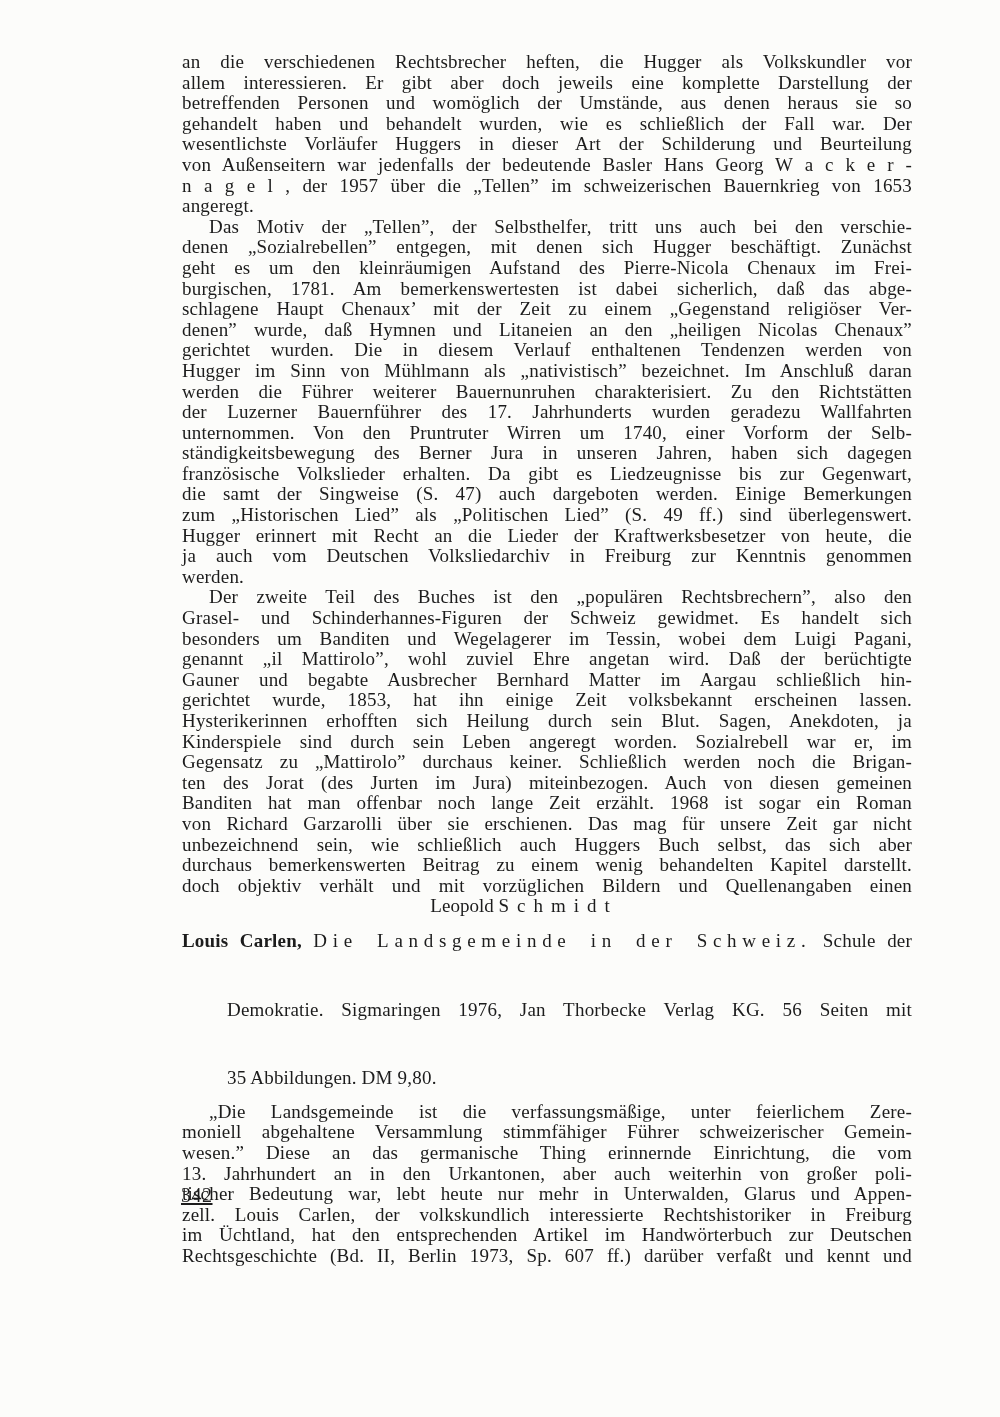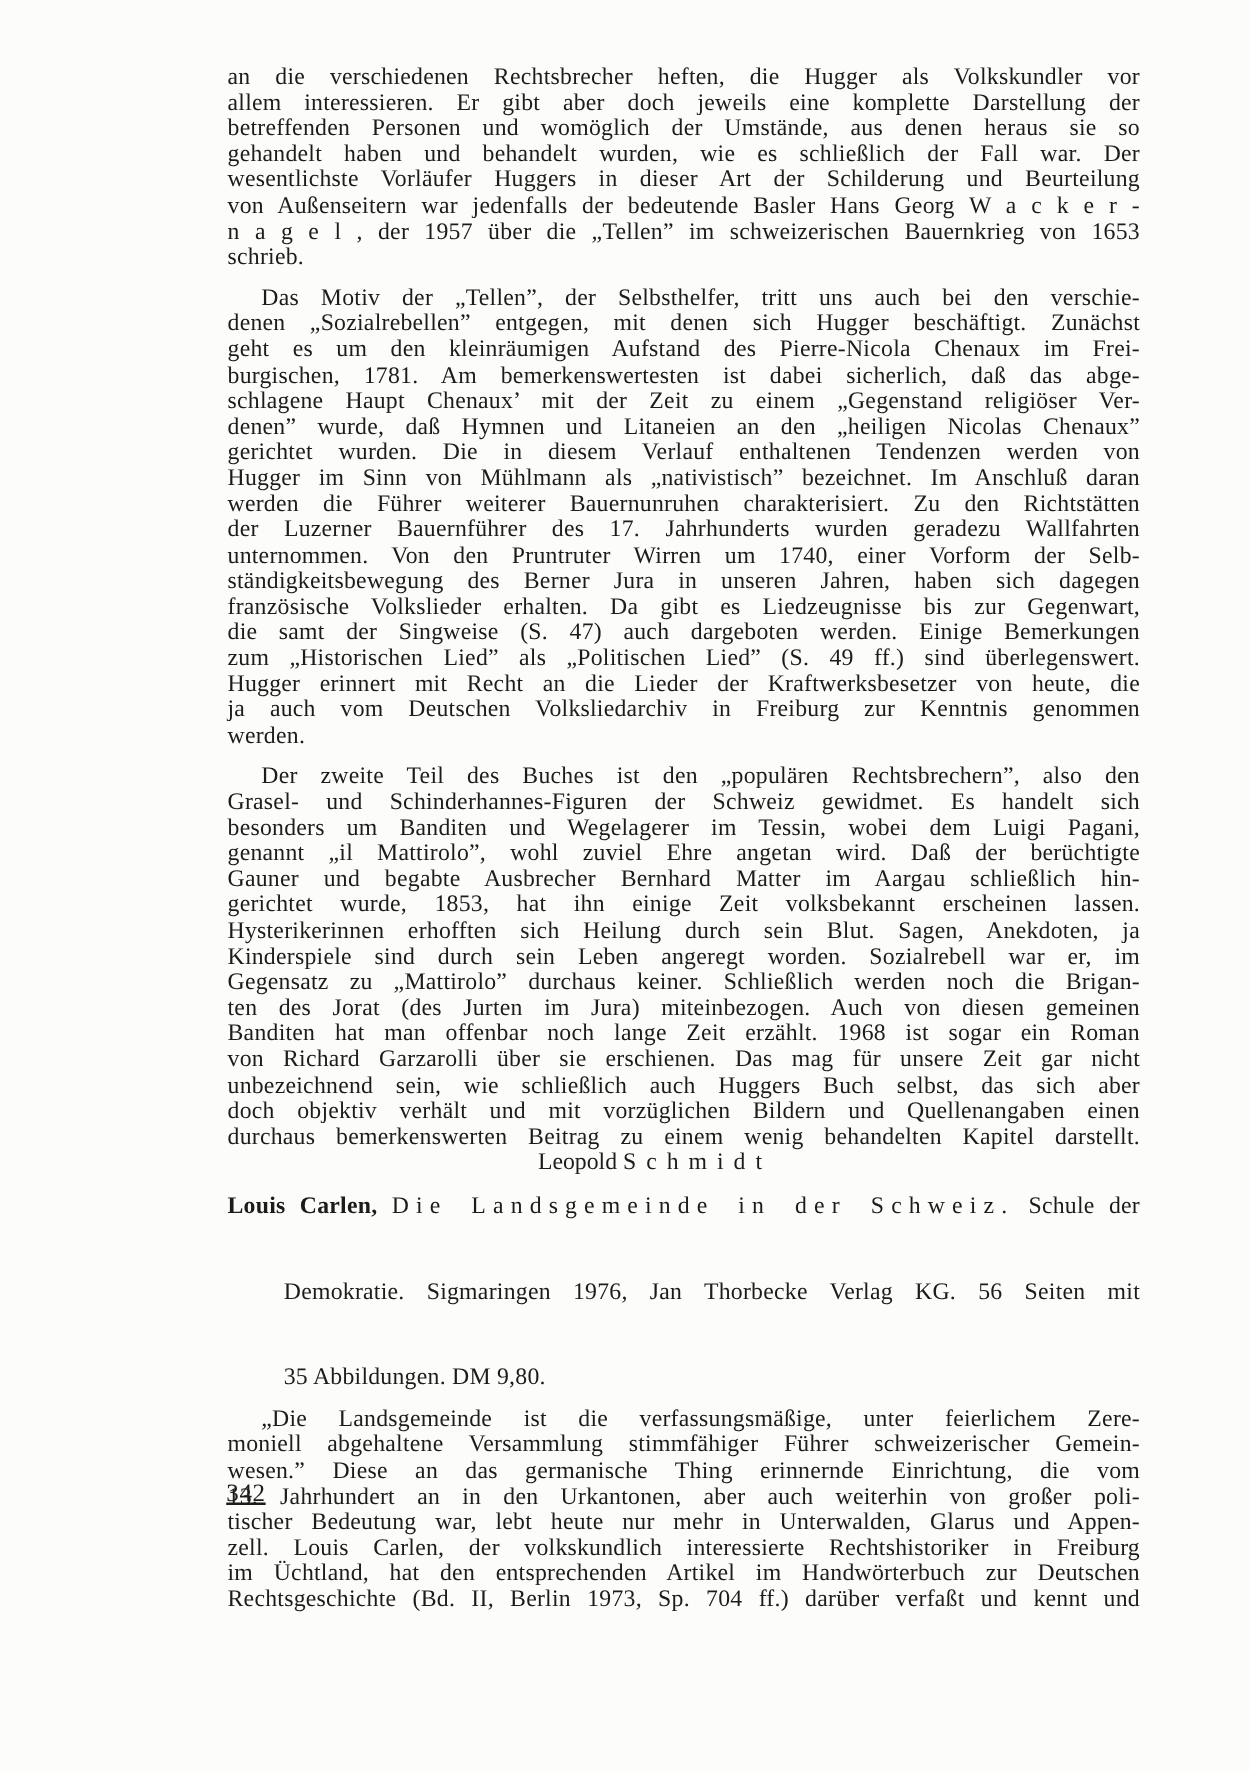--- a/index.html
+++ b/index.html
@@ -20,21 +20,21 @@
   }
   .line {
     font-size: 19px;
     line-height: 20.6px;
     letter-spacing: 0.2px;
     text-align: justify;
     text-align-last: justify;
     white-space: normal;
   }
   .endpara .line:last-child { text-align-last: left; }
-  .indent .line:first-child { text-indent: 27px; margin-top: 12px; }
+  .indent .line:first-child { text-indent: 27px; }
   .signature {
     font-size: 19px;
     line-height: 20.6px;
     text-align: center;
     padding-right: 46px;
   }
   .family { letter-spacing: 0.42em; }
   .heading { margin-top: 14px; }
   .author { font-weight: bold; }
   .spaced { letter-spacing: 0.30em; word-spacing: 0.12em; }
@@ -58,21 +58,21 @@
 
     <section>
       <div class="para endpara">
           <div class="line">an die verschiedenen Rechtsbrecher heften, die Hugger als Volkskundler vor</div>
           <div class="line">allem interessieren. Er gibt aber doch jeweils eine komplette Darstellung der</div>
           <div class="line">betreffenden Personen und womöglich der Umstände, aus denen heraus sie so</div>
           <div class="line">gehandelt haben und behandelt wurden, wie es schließlich der Fall war. Der</div>
           <div class="line">wesentlichste Vorläufer Huggers in dieser Art der Schilderung und Beurteilung</div>
           <div class="line">von Außenseitern war jedenfalls der bedeutende Basler Hans Georg W a c k e r -</div>
           <div class="line">n a g e l , der 1957 über die „Tellen” im schweizerischen Bauernkrieg von 1653</div>
-          <div class="line">schrieb.</div>
+          <div class="line">angeregt.</div>
         </div>
       <div class="para endpara indent">
           <div class="line">Das Motiv der „Tellen”, der Selbsthelfer, tritt uns auch bei den verschie-</div>
           <div class="line">denen „Sozialrebellen” entgegen, mit denen sich Hugger beschäftigt. Zunächst</div>
           <div class="line">geht es um den kleinräumigen Aufstand des Pierre-Nicola Chenaux im Frei-</div>
           <div class="line">burgischen, 1781. Am bemerkenswertesten ist dabei sicherlich, daß das abge-</div>
           <div class="line">schlagene Haupt Chenaux’ mit der Zeit zu einem „Gegenstand religiöser Ver-</div>
           <div class="line">denen” wurde, daß Hymnen und Litaneien an den „heiligen Nicolas Chenaux”</div>
           <div class="line">gerichtet wurden. Die in diesem Verlauf enthaltenen Tendenzen werden von</div>
           <div class="line">Hugger im Sinn von Mühlmann als „nativistisch” bezeichnet. Im Anschluß daran</div>
@@ -94,40 +94,40 @@
           <div class="line">genannt „il Mattirolo”, wohl zuviel Ehre angetan wird. Daß der berüchtigte</div>
           <div class="line">Gauner und begabte Ausbrecher Bernhard Matter im Aargau schließlich hin-</div>
           <div class="line">gerichtet wurde, 1853, hat ihn einige Zeit volksbekannt erscheinen lassen.</div>
           <div class="line">Hysterikerinnen erhofften sich Heilung durch sein Blut. Sagen, Anekdoten, ja</div>
           <div class="line">Kinderspiele sind durch sein Leben angeregt worden. Sozialrebell war er, im</div>
           <div class="line">Gegensatz zu „Mattirolo” durchaus keiner. Schließlich werden noch die Brigan-</div>
           <div class="line">ten des Jorat (des Jurten im Jura) miteinbezogen. Auch von diesen gemeinen</div>
           <div class="line">Banditen hat man offenbar noch lange Zeit erzählt. 1968 ist sogar ein Roman</div>
           <div class="line">von Richard Garzarolli über sie erschienen. Das mag für unsere Zeit gar nicht</div>
           <div class="line">unbezeichnend sein, wie schließlich auch Huggers Buch selbst, das sich aber</div>
+          <div class="line">durchaus bemerkenswerten Beitrag zu einem wenig behandelten Kapitel darstellt.</div>
           <div class="line">doch objektiv verhält und mit vorzüglichen Bildern und Quellenangaben einen</div>
-          <div class="line">durchaus bemerkenswerten Beitrag zu einem wenig behandelten Kapitel darstellt.</div>
         </div>
       <div class="signature"><span>Leopold</span> <span class="family">Schmidt</span></div>
     </section>
 
     <section>
       <div class="heading">
         <div class="line"><span class="author">Louis Carlen,</span> <span class="spaced">Die Landsgemeinde in der Schweiz.</span> <span>Schule der</span></div>
         <div class="line hang">Demokratie. Sigmaringen 1976, Jan Thorbecke Verlag KG. 56 Seiten mit</div>
         <div class="line hang h-last">35 Abbildungen. DM 9,80.</div>
       </div>
       <div class="para indent para-gap">
           <div class="line">„Die Landsgemeinde ist die verfassungsmäßige, unter feierlichem Zere-</div>
           <div class="line">moniell abgehaltene Versammlung stimmfähiger Führer schweizerischer Gemein-</div>
           <div class="line">wesen.” Diese an das germanische Thing erinnernde Einrichtung, die vom</div>
           <div class="line">13. Jahrhundert an in den Urkantonen, aber auch weiterhin von großer poli-</div>
           <div class="line">tischer Bedeutung war, lebt heute nur mehr in Unterwalden, Glarus und Appen-</div>
           <div class="line">zell. Louis Carlen, der volkskundlich interessierte Rechtshistoriker in Freiburg</div>
           <div class="line">im Üchtland, hat den entsprechenden Artikel im Handwörterbuch zur Deutschen</div>
-          <div class="line">Rechtsgeschichte (Bd. II, Berlin 1973, Sp. 704 ff.) darüber verfaßt und kennt und</div>
+          <div class="line">Rechtsgeschichte (Bd. II, Berlin 1973, Sp. 607 ff.) darüber verfaßt und kennt und</div>
         </div>
     </section>
 
   </div>
 
   <div class="page-number">342</div>
 </div>
 
 </body></html>

